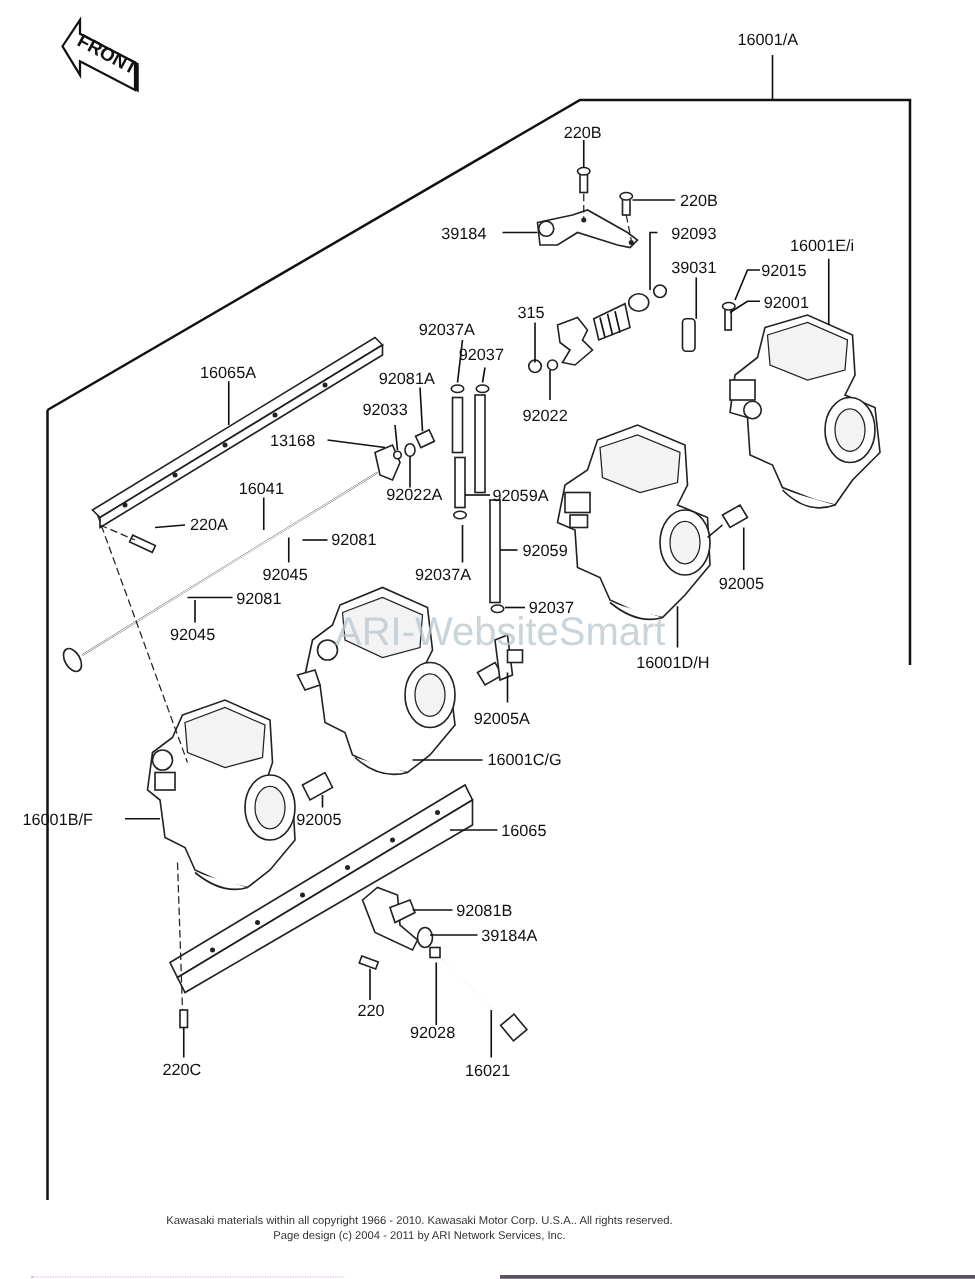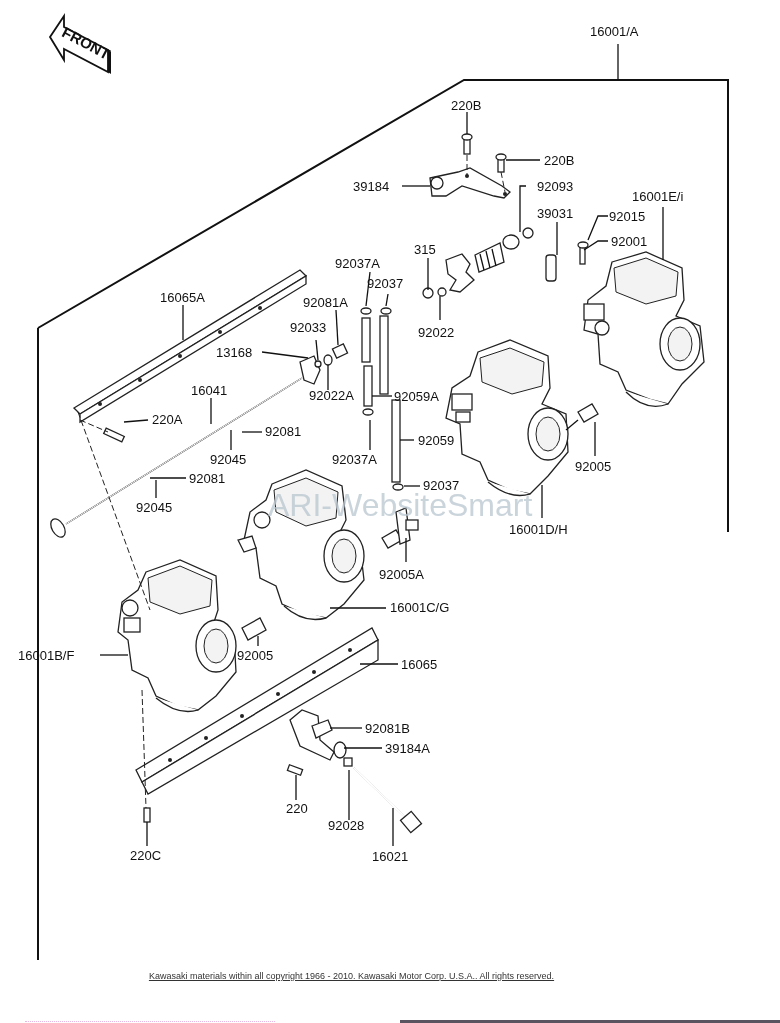--- a/index.html
+++ b/index.html
@@ -5,21 +5,21 @@
   html, body { margin: 0; padding: 0; background: #ffffff; }
   body { width: 780px; height: 1023px; position: relative; overflow: hidden; font-family: "Liberation Sans", sans-serif; }
   #diagram { position: absolute; left: 0; top: 0; width: 780px; height: 960px; }
   .lbl { font-family: "Liberation Sans", sans-serif; font-size: 13px; fill: #111; }
   .ln { stroke: #111; stroke-width: 1.3; fill: none; }
   .frame { stroke: #111; stroke-width: 2; fill: none; }
   .part { stroke: #222; stroke-width: 1.3; fill: #fff; }
   .part2 { stroke: #222; stroke-width: 1; fill: #f3f3f3; }
   .dash { stroke: #222; stroke-width: 1; fill: none; stroke-dasharray: 6 3; }
   .watermark { font-family: "Liberation Sans", sans-serif; font-size: 32px; fill: #b9c6cf; opacity: 0.75; }
-  #footer { position: absolute; left: 16px; top: 970px; width: 671px; text-align: center; font-size: 9px; color: #333; line-height: 12px; text-decoration: underline; }
+  #footer { position: absolute; left: 0; top: 970px; width: 671px; text-align: center; font-size: 9px; color: #333; line-height: 12px; }
   #bottom-bar { position: absolute; left: 400px; top: 1020px; width: 380px; height: 3px; background: #5a5360; }
   #bottom-dots { position: absolute; left: 25px; top: 1021px; width: 250px; border-top: 1px dotted #e6b8e6; }
 </style>
 </head>
 <body>
 
 <svg id="diagram" viewBox="0 0 780 960" xmlns="http://www.w3.org/2000/svg">
 
   <g>
     <polygon points="50,37 64,16 64,27 108,50 108,72 64,49 64,60" fill="#fff" stroke="#111" stroke-width="1.8"></polygon>
@@ -257,15 +257,16 @@
   <text class="lbl" x="365" y="733">92081B</text>
   <text class="lbl" x="385" y="753">39184A</text>
   <text class="lbl" x="286" y="813">220</text>
   <text class="lbl" x="328" y="830">92028</text>
   <text class="lbl" x="372" y="861">16021</text>
   <text class="lbl" x="130" y="860">220C</text>
 </svg>
 
 <div id="footer">
   <div>Kawasaki materials within all copyright 1966 - 2010.  Kawasaki Motor Corp. U.S.A..  All rights reserved.</div>
+  <div>Page design (c) 2004 - 2011 by ARI Network Services, Inc.</div>
 </div>
 <div id="bottom-dots"></div>
 <div id="bottom-bar"></div>
 
 </body></html>

